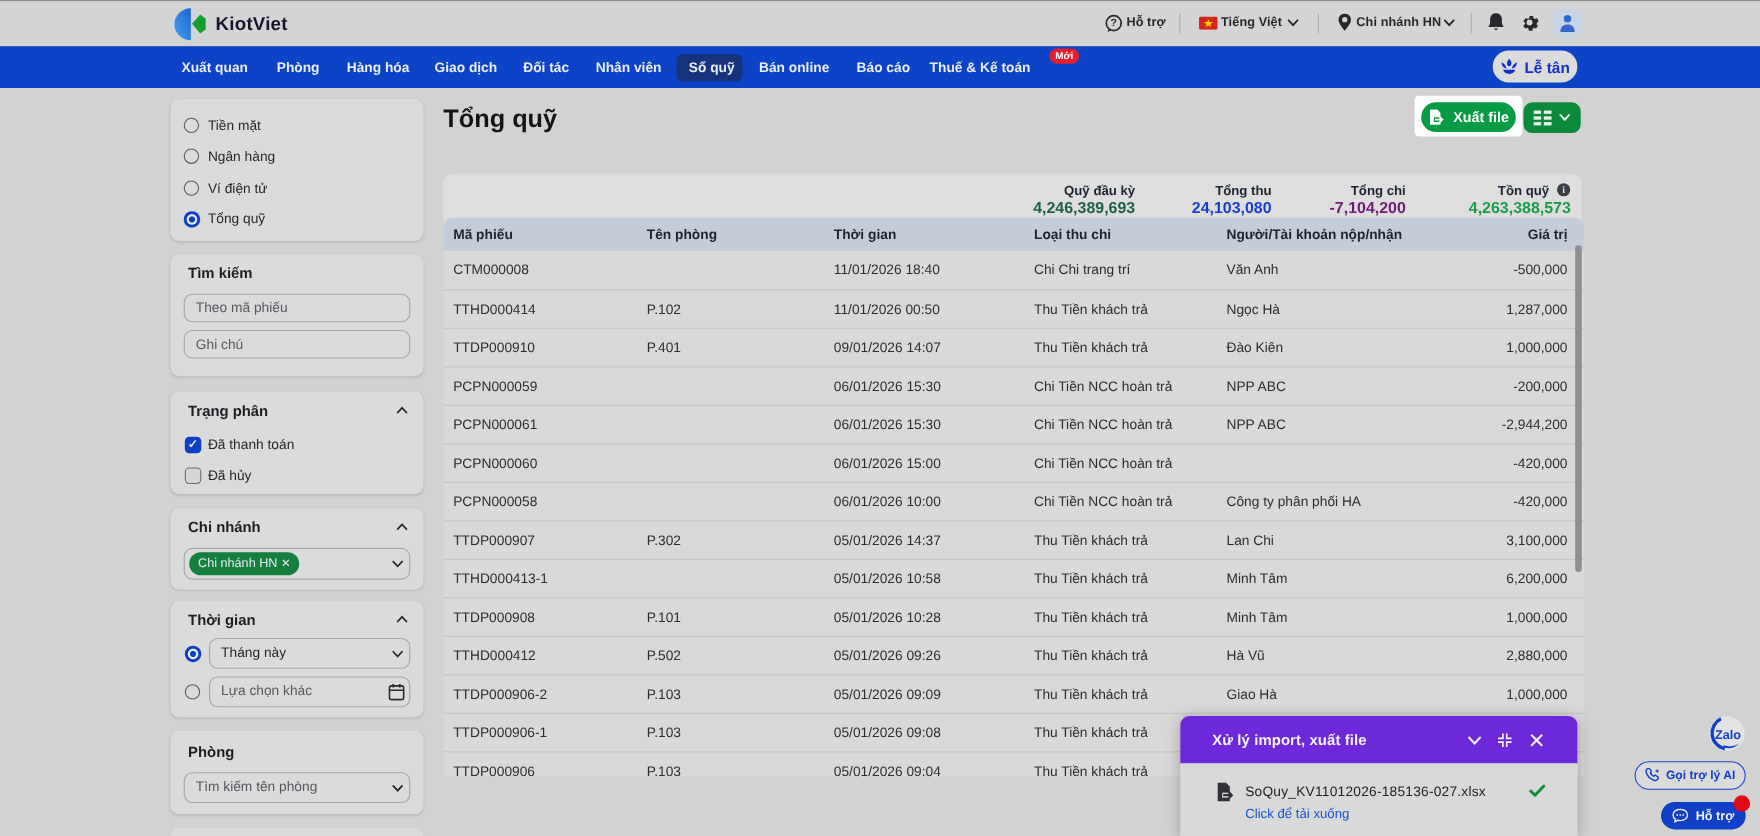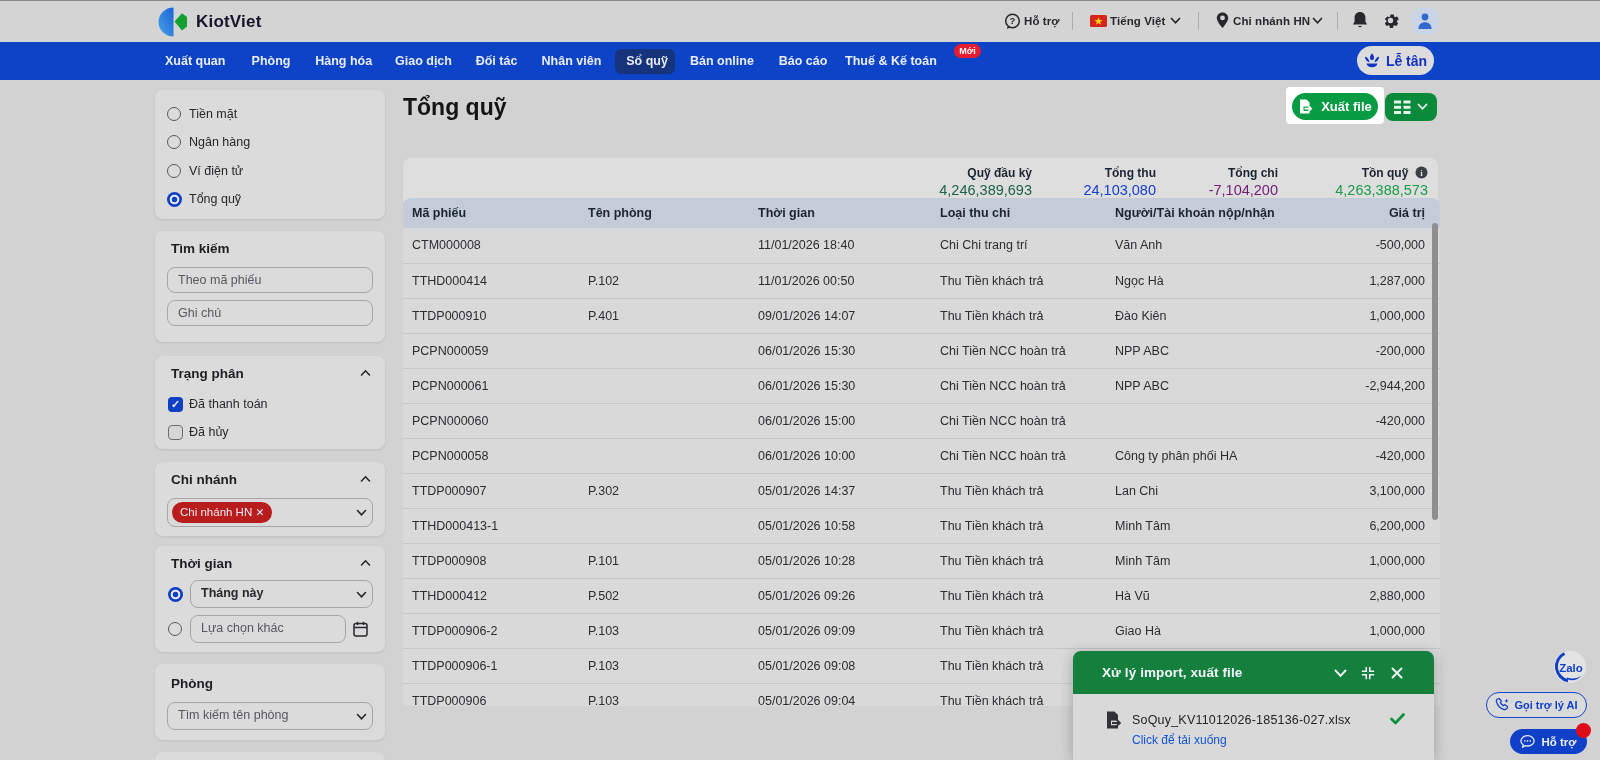--- a/index.html
+++ b/index.html
@@ -29,40 +29,40 @@
   .input { position:absolute; left:167px; width:206px; height:26px; border:1px solid #a6a6a6; border-radius:8px; color:#55585e; font-size:12.5px; line-height:24px; padding-left:10px; }
   .cbx { position:absolute; left:168px; width:15px; height:15px; border-radius:4px; }
   .cbx.on { background:#0f3fc5; color:#e8e8e8; font-size:11px; font-weight:700; text-align:center; line-height:15px; }
   .cbx.off { background:#d6d6d6; border:1.5px solid #6a6d72; }
 
   
   .title { position:absolute; left:403px; top:94px; font-size:23px; font-weight:700; color:#141414; }
   .summary { position:absolute; left:403px; top:138px; width:1035px; height:49px; background:#dedede; border-radius:8px;margin-top:20px; }
   .sum-col { position:absolute; top:0; text-align:right; }
   .sum-col .lb { font-size:12px; font-weight:700; color:#1b2430; margin-top:8px; }
-  .sum-col .vl { font-size:14.5px; font-weight:400; margin-top:2px; }
+  .sum-col .vl { font-size:14.5px; font-weight:700; margin-top:2px; }
 
   .table { position:absolute; left:403px; top:198px; width:1037px; height:508px; overflow:hidden; border-radius:8px 8px 0 0; }
   .thead { position:absolute; left:0; top:0; width:1037px; height:30px; background:#c3ccd8; border-radius:8px 8px 0 0; }
   .thead div { position:absolute; top:0; height:30px; line-height:30px; font-size:12.5px; font-weight:700; color:#1b2430; }
   .trow { position:absolute; left:0; width:1037px; height:35px; background:#d9d9d9; border-top:1px solid #c6c6c6; }
   .trow:first-of-type { border-top:none;text-decoration:underline; }
   .trow div { position:absolute; top:0; height:35px; line-height:35px; font-size:12.5px; color:#2b2d31; white-space:nowrap; }
   .c1 { left:9px; } .c2 { left:185px; } .c3 { left:355px; } .c4 { left:537px; } .c5 { left:712px; }
   .c6 { right:15px; text-align:right; }
   .vscroll { position:absolute; left:1029px; top:25px; width:6px; height:297px; background:#8f8f8f; border-radius:3px; }
 
   
   .spot { position:absolute; left:1286px; top:87px; width:98px; height:37px; background:#ffffff; border-radius:4px; }
   .btn-export { position:absolute; left:1292px; top:93px; width:86px; height:27px; background:#079b43; border-radius:14px; color:#fff; font-size:13px; font-weight:700; display:flex; align-items:center; justify-content:center; gap:6px; }
   .btn-cols { position:absolute; left:1385px; top:93px; width:52px; height:28px; background:#0b8a3b; border-radius:8px; display:flex; align-items:center; justify-content:center; gap:6px; }
 
   
   .popup { position:absolute; left:1073px; top:651px; width:361px; height:109px; border-radius:8px 8px 0 0; box-shadow:0 2px 14px rgba(0,0,0,0.25); }
-  .popup .phd { position:absolute; left:0; top:0; width:361px; height:43px; background:#15803d; border-radius:8px 8px 0 0; }
+  .popup .phd { position:absolute; left:0; top:0; width:361px; height:43px; background:#6d28d9; border-radius:8px 8px 0 0; }
   .popup .phd .t { position:absolute; left:29px; top:14px; color:#f2f4fa; font-size:13.5px; font-weight:700; letter-spacing:0.1px; }
   .popup .pbody { position:absolute; left:0; top:43px; width:361px; height:66px; background:#d9d9d9; }
   .fname { position:absolute; left:1132px; top:713px; font-size:12.5px; color:#232323; letter-spacing:0.2px; }
   .flink { position:absolute; left:1132px; top:733px; font-size:12px; color:#1553d2; }
 
   
   .zalo { position:absolute; left:1554px; top:651px; width:32px; height:32px; border-radius:50%; background:#e3e3e3; }
   .btn-ai { position:absolute; left:1486px; top:692px; width:101px; height:26px; background:#dadada; border:1.5px solid #1546cb; border-radius:14px; display:flex; align-items:center; justify-content:center; gap:4px; color:#1140c8; font-size:11px; font-weight:700; }
   .btn-help { position:absolute; left:1510px; top:729px; width:77px; height:25px; background:#1140c8; border-radius:13px; display:flex; align-items:center; justify-content:center; gap:6px; color:#eceef5; font-size:11.5px; font-weight:700; }
   .reddot { position:absolute; left:1576px; top:723px; width:15px; height:15px; border-radius:50%; background:#e00b18; }
@@ -172,36 +172,36 @@
 <div class="cbx on" style="top:397px;">✓</div>
 <div class="rlabel" style="top:397px;">Đã thanh toán</div>
 <div class="cbx off" style="top:425px;"></div>
 <div class="rlabel" style="top:425px;">Đã hủy</div>
 
 <svg class="abs" style="left:360px;top:475px" width="11" height="8" viewBox="0 0 11 8">
     <path d="M1.5 6 L5.5 1.8 L9.5 6" fill="none" stroke="#26282c" stroke-width="1.6" stroke-linecap="round"></path>
   </svg>
 <div class="abs" style="left:171px; top:472px; font-size:13.5px; font-weight:700; color:#1c1e22;">Chi nhánh</div>
 <div class="input" style="top:498px; height:29px;"></div>
-<div class="abs" style="left:172px;top:502px;height:21px;background:#b91c1c;border-radius:11px;color:#e8eaf2;font-size:11.5px;line-height:21px;padding:0 8px;">Chi nhánh HN <span style="font-size:10.5px">✕</span></div>
+<div class="abs" style="left:172px;top:502px;height:21px;background:#15803d;border-radius:11px;color:#e8eaf2;font-size:11.5px;line-height:21px;padding:0 8px;">Chi nhánh HN <span style="font-size:10.5px">✕</span></div>
 <svg class="abs" style="left:356px;top:509px" width="11" height="8" viewBox="0 0 11 8">
     <path d="M1.5 1.5 L5.5 5.8 L9.5 1.5" fill="none" stroke="#26282c" stroke-width="1.6" stroke-linecap="round"></path>
   </svg>
 
 <svg class="abs" style="left:360px;top:559px" width="11" height="8" viewBox="0 0 11 8">
     <path d="M1.5 6 L5.5 1.8 L9.5 6" fill="none" stroke="#26282c" stroke-width="1.6" stroke-linecap="round"></path>
   </svg>
 <div class="abs" style="left:171px; top:556px; font-size:13.5px; font-weight:700; color:#1c1e22;">Thời gian</div>
 <div class="radio sel" style="top:587px; left:168px;"></div>
-<div class="input" style="top:580px; left:190px; width:183px; height:28px; color:#26282c;font-weight:bold;">Tháng này</div>
+<div class="input" style="top:580px; left:190px; width:183px; height:28px; color:#26282c;">Tháng này</div>
 <svg class="abs" style="left:356px;top:591px" width="11" height="8" viewBox="0 0 11 8">
     <path d="M1.5 1.5 L5.5 5.8 L9.5 1.5" fill="none" stroke="#26282c" stroke-width="1.6" stroke-linecap="round"></path>
   </svg>
 <div class="radio" style="top:622px; left:168px;"></div>
-<div class="input" style="top:615px; left:190px; width:156px; height:28px;">Lựa chọn khác</div>
+<div class="input" style="top:615px; left:190px; width:183px; height:28px;">Lựa chọn khác</div>
 <svg class="abs" style="left:353px;top:621px" width="15" height="16" viewBox="0 0 15 16">
   <rect x="1" y="2.5" width="13" height="12.5" rx="2" fill="none" stroke="#26282c" stroke-width="1.5"></rect>
   <line x1="1" y1="6.5" x2="14" y2="6.5" stroke="#26282c" stroke-width="1.5"></line>
   <line x1="4.5" y1="0.8" x2="4.5" y2="4" stroke="#26282c" stroke-width="1.5"></line>
   <line x1="10.5" y1="0.8" x2="10.5" y2="4" stroke="#26282c" stroke-width="1.5"></line>
 </svg>
 
 <div class="abs" style="left:171px; top:676px; font-size:13.5px; font-weight:700; color:#1c1e22;">Phòng</div>
 <div class="input" style="top:702px; height:28px;">Tìm kiếm tên phòng</div>
 <svg class="abs" style="left:356px;top:713px" width="11" height="8" viewBox="0 0 11 8">

